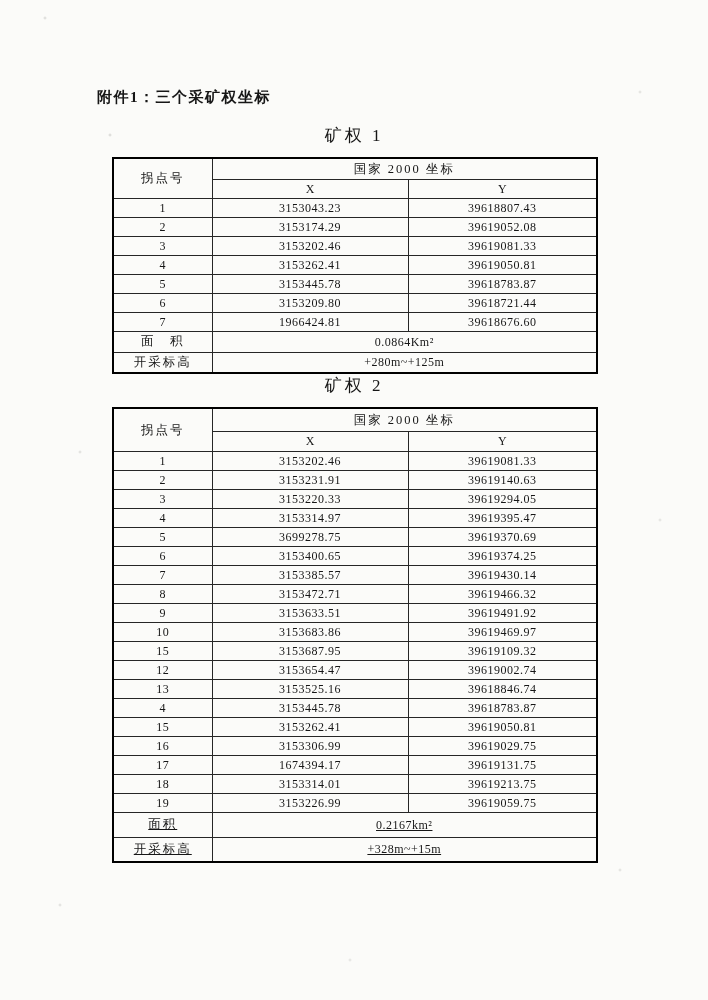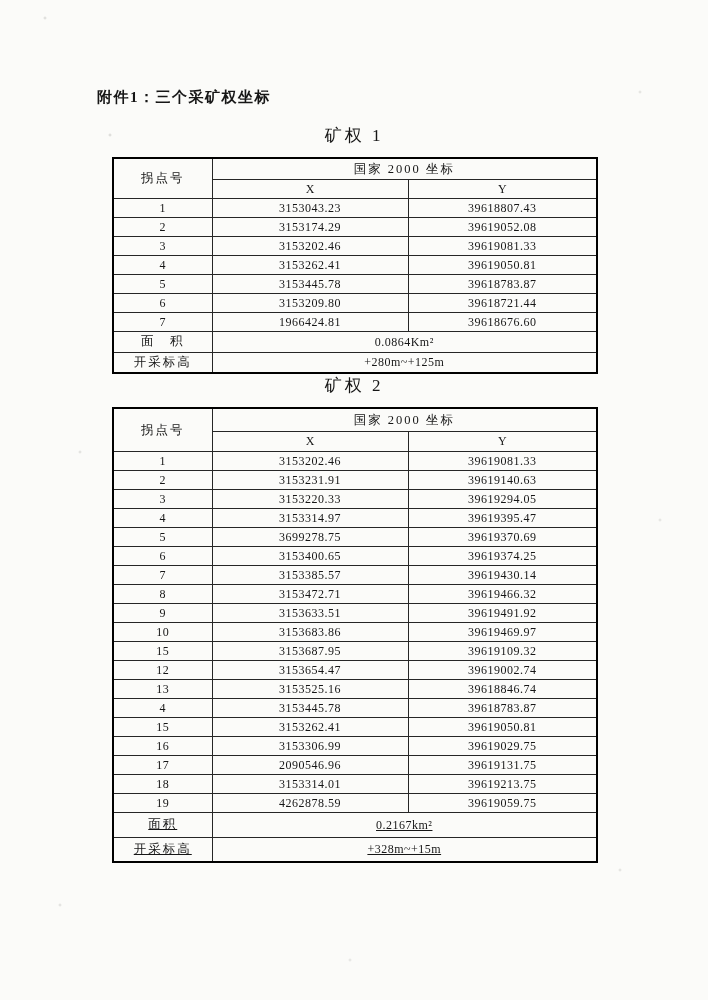--- a/index.html
+++ b/index.html
@@ -231,31 +231,31 @@
           <td class="num">3153262.41</td>
           <td class="num">39619050.81</td>
         </tr>
         <tr class="data-row">
           <td class="num">16</td>
           <td class="num">3153306.99</td>
           <td class="num">39619029.75</td>
         </tr>
         <tr class="data-row">
           <td class="num">17</td>
-          <td class="num">2090546.96</td>
+          <td class="num">1674394.17</td>
           <td class="num">39619131.75</td>
         </tr>
         <tr class="data-row">
           <td class="num">18</td>
           <td class="num">3153314.01</td>
           <td class="num">39619213.75</td>
         </tr>
         <tr class="data-row">
           <td class="num">19</td>
-          <td class="num">4262878.59</td>
+          <td class="num">3153226.99</td>
           <td class="num">39619059.75</td>
         </tr>
       </tbody>
     <tfoot>
       <tr class="f-row">
         <td class="hdr-cn">面积</td>
         <td colspan="2" class="num">0.2167km²</td>
       </tr>
       <tr class="f-row">
         <td class="hdr-cn">开采标高</td>

